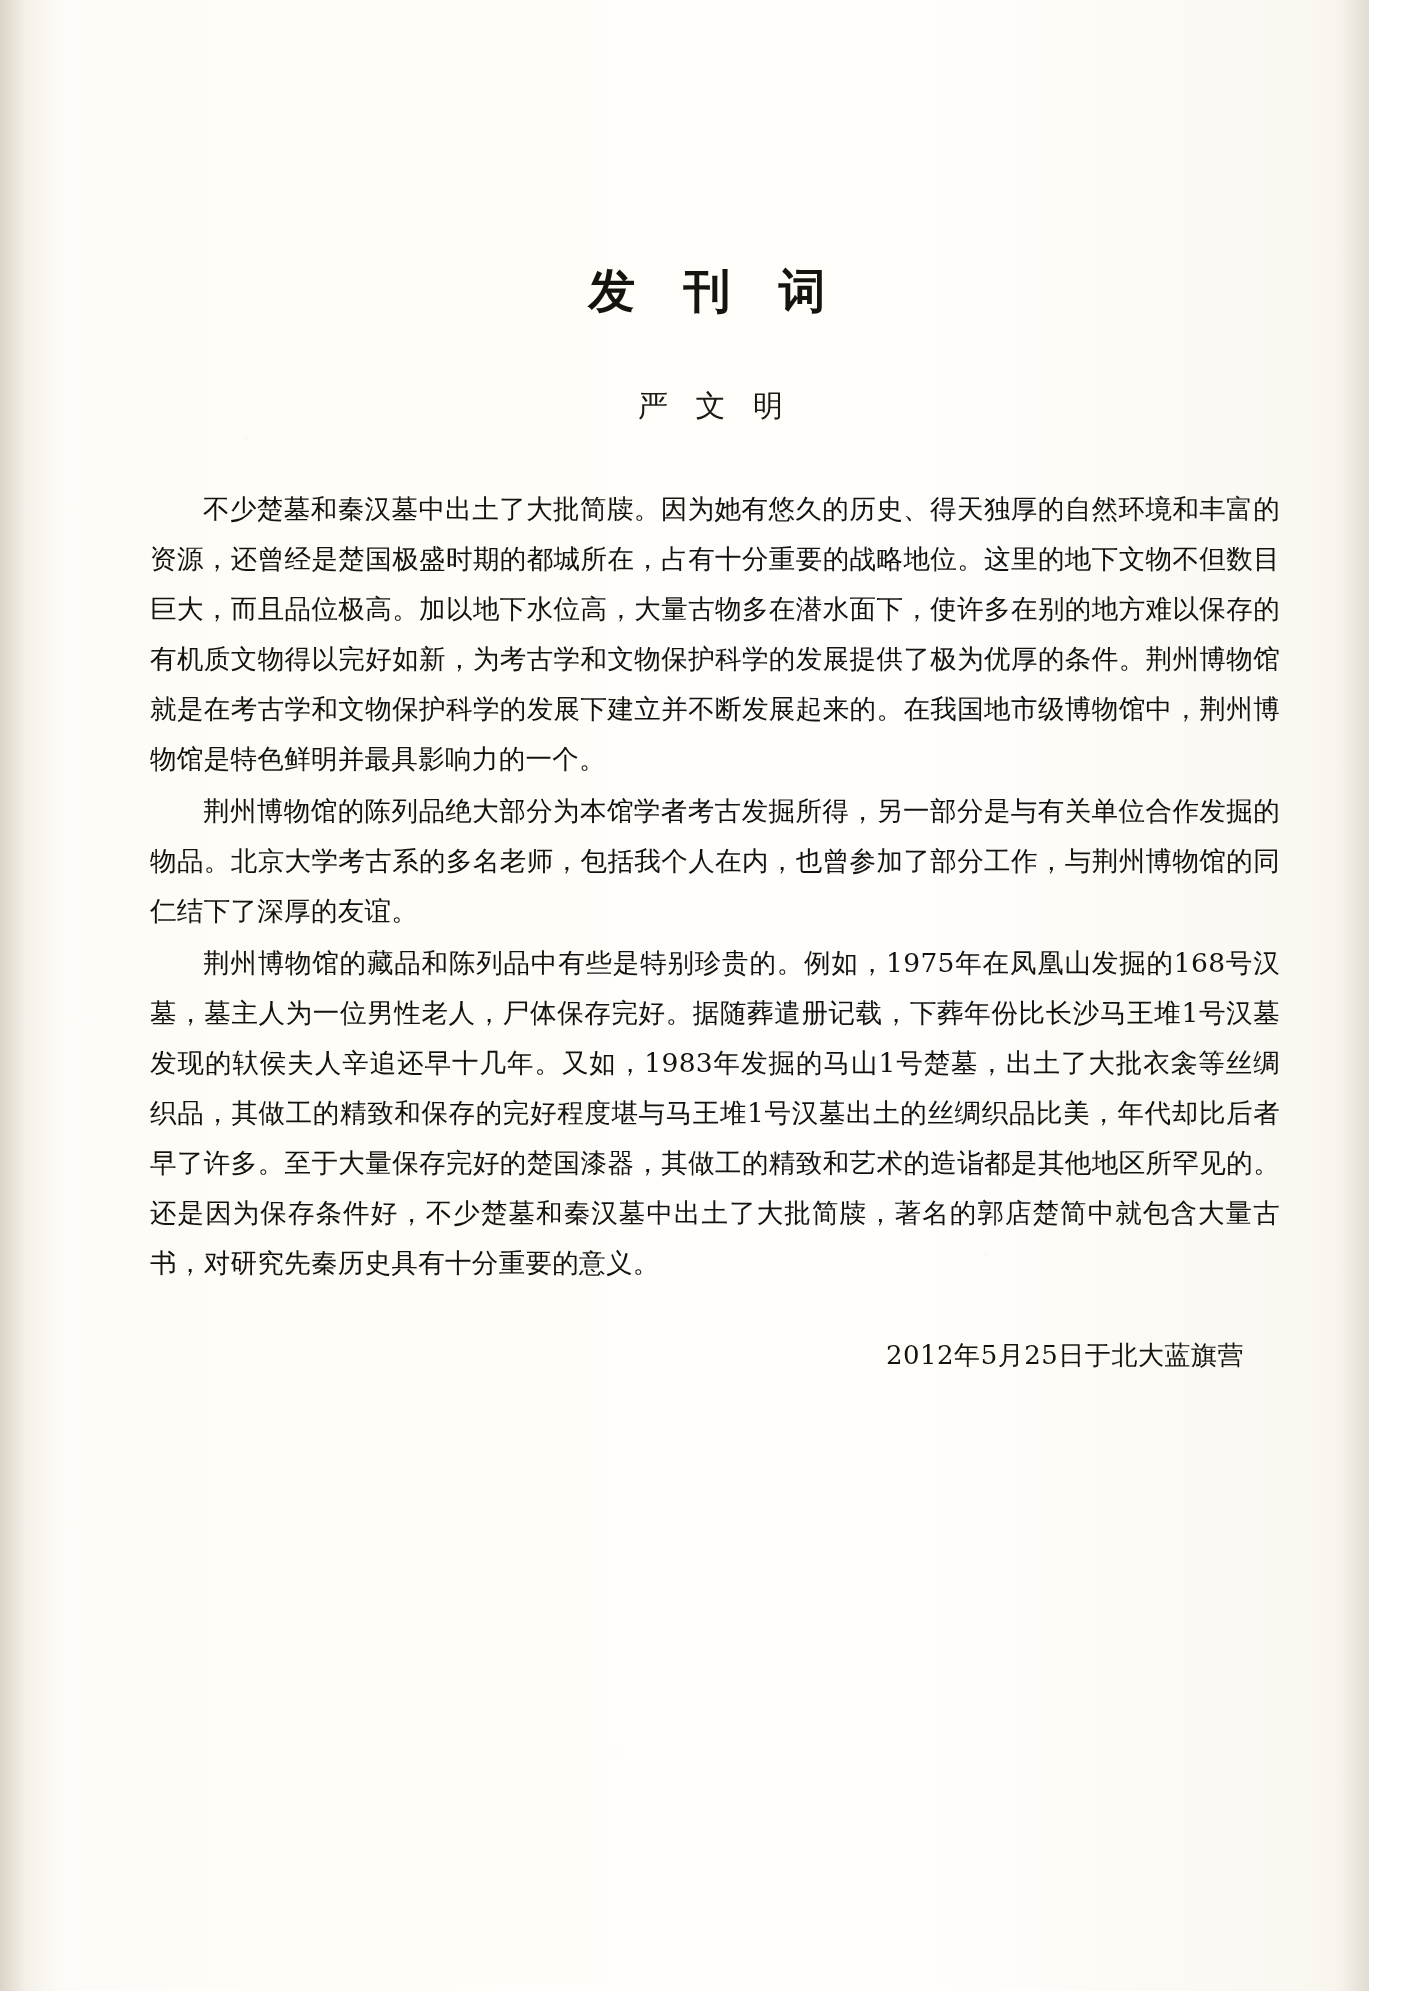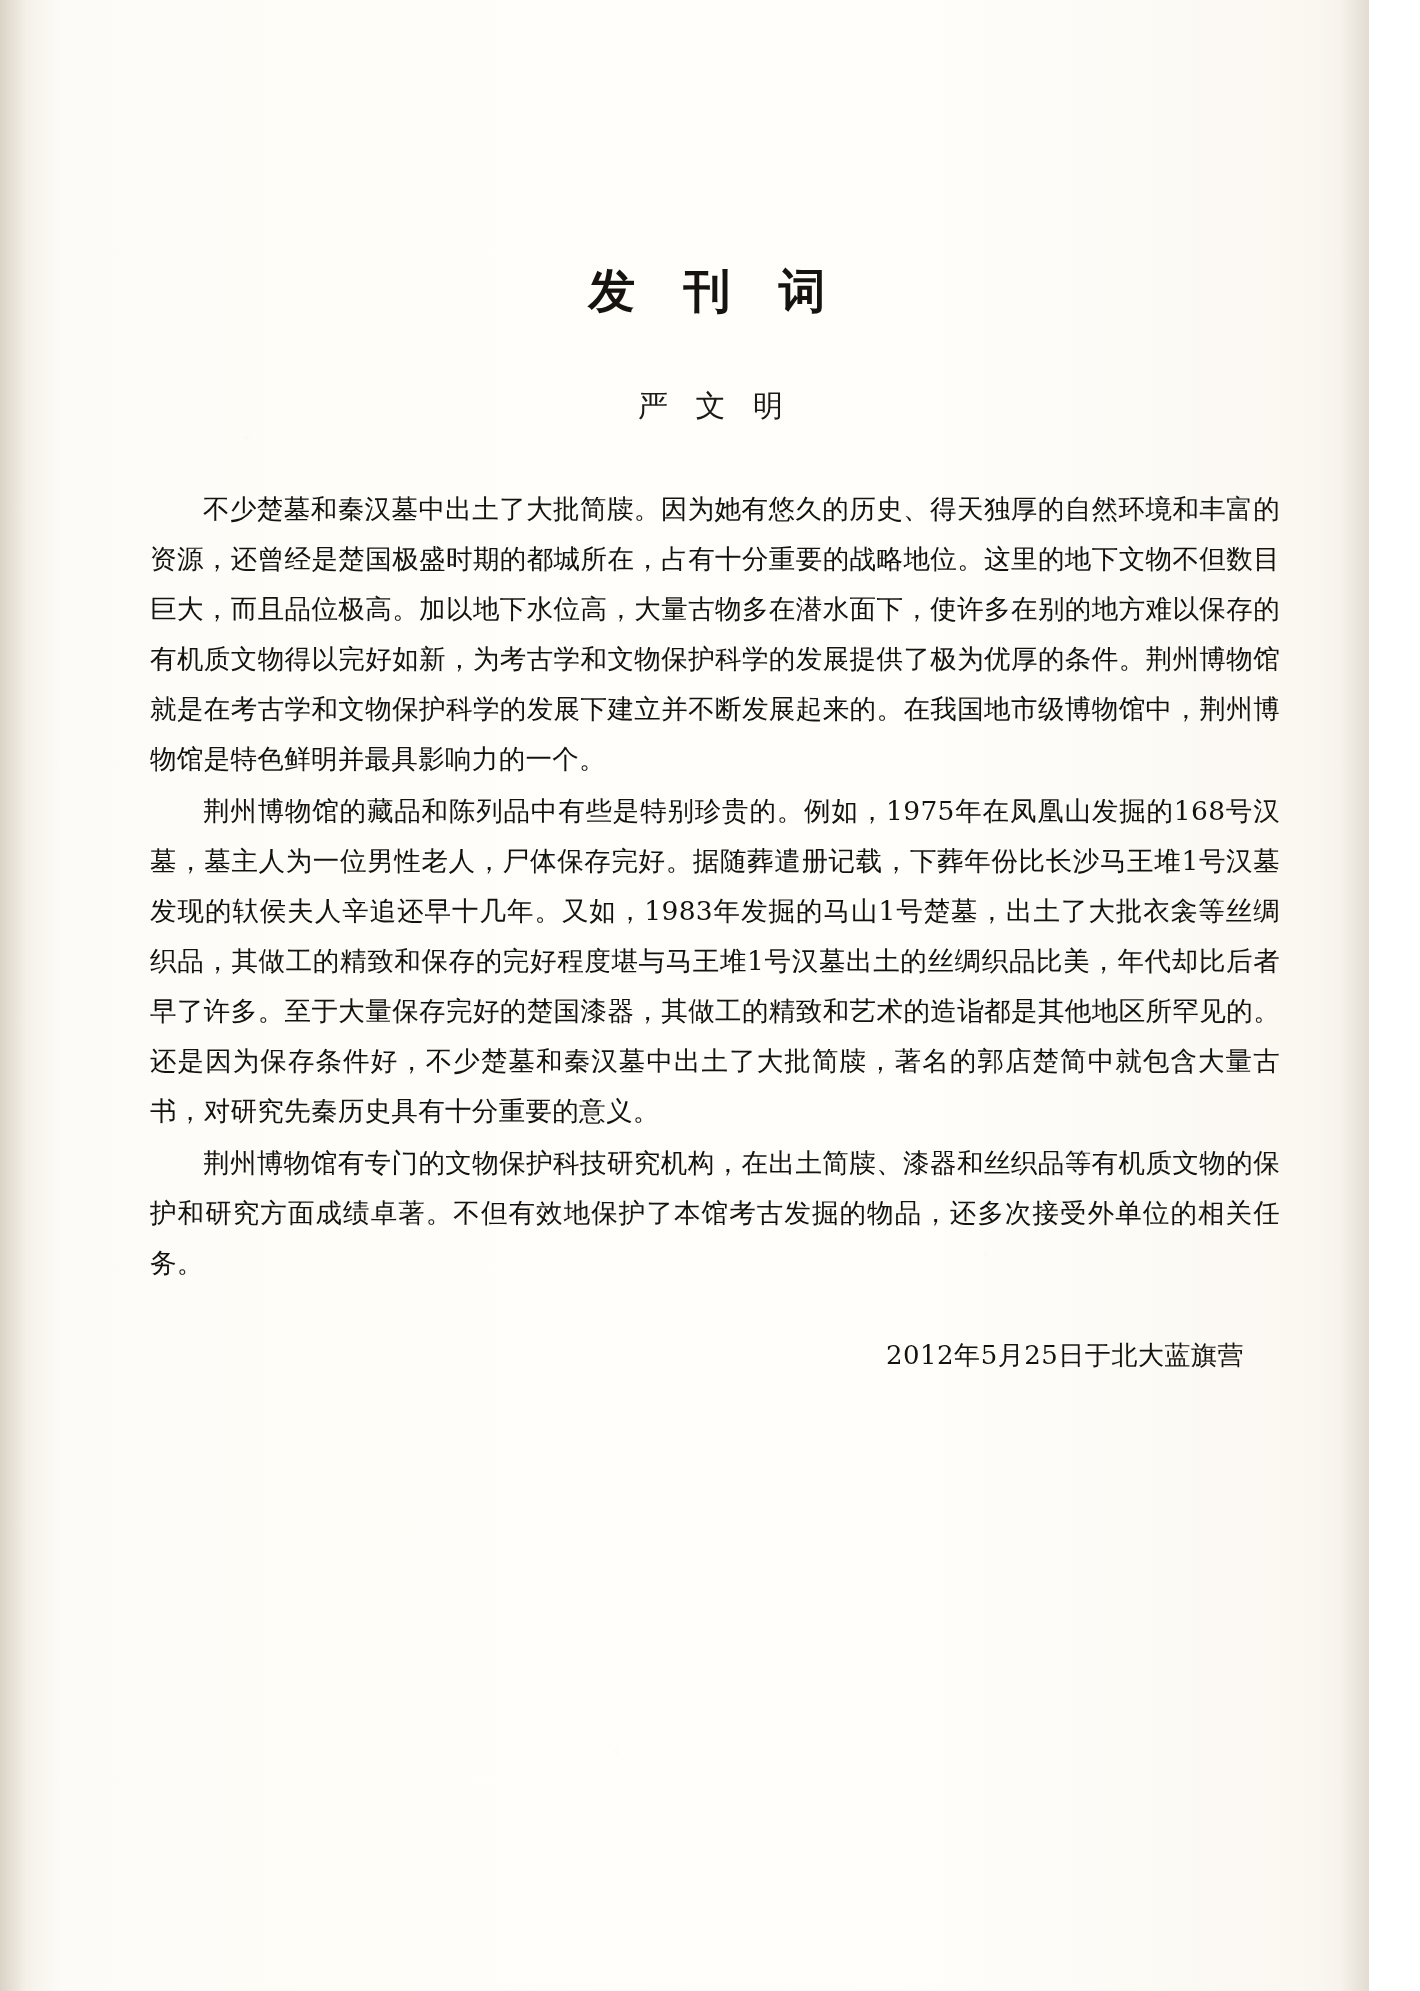--- a/index.html
+++ b/index.html
@@ -115,20 +115,20 @@
   <div class="grain"></div>
 
   <div class="sheet">
 
     <h1 class="doc-title">发 刊 词</h1>
 
     <div class="doc-author">严 文 明</div>
 
     <div class="body-copy">
       <p>不少楚墓和秦汉墓中出土了大批简牍。因为她有悠久的历史、得天独厚的自然环境和丰富的资源，还曾经是楚国极盛时期的都城所在，占有十分重要的战略地位。这里的地下文物不但数目巨大，而且品位极高。加以地下水位高，大量古物多在潜水面下，使许多在别的地方难以保存的有机质文物得以完好如新，为考古学和文物保护科学的发展提供了极为优厚的条件。荆州博物馆就是在考古学和文物保护科学的发展下建立并不断发展起来的。在我国地市级博物馆中，荆州博物馆是特色鲜明并最具影响力的一个。</p>
+      <p>荆州博物馆的陈列品绝大部分为本馆学者考古发掘所得，另一部分是与有关单位合作发掘的物品。北京大学考古系的多名老师，包括我个人在内，也曾参加了部分工作，与荆州博物馆的同仁结下了深厚的友谊。</p>
       <p>荆州博物馆的藏品和陈列品中有些是特别珍贵的。例如，1975年在凤凰山发掘的168号汉墓，墓主人为一位男性老人，尸体保存完好。据随葬遣册记载，下葬年份比长沙马王堆1号汉墓发现的轪侯夫人辛追还早十几年。又如，1983年发掘的马山1号楚墓，出土了大批衣衾等丝绸织品，其做工的精致和保存的完好程度堪与马王堆1号汉墓出土的丝绸织品比美，年代却比后者早了许多。至于大量保存完好的楚国漆器，其做工的精致和艺术的造诣都是其他地区所罕见的。还是因为保存条件好，不少楚墓和秦汉墓中出土了大批简牍，著名的郭店楚简中就包含大量古书，对研究先秦历史具有十分重要的意义。</p>
-      <p>荆州博物馆有专门的文物保护科技研究机构，在出土简牍、漆器和丝织品等有机质文物的保护和研究方面成绩卓著。不但有效地保护了本馆考古发掘的物品，还多次接受外单位的相关任务。</p>
     </div>
 
     <div class="signature">2012年5月25日于北大蓝旗营</div>
 
   </div>
 </div>
 
 </body></html>

